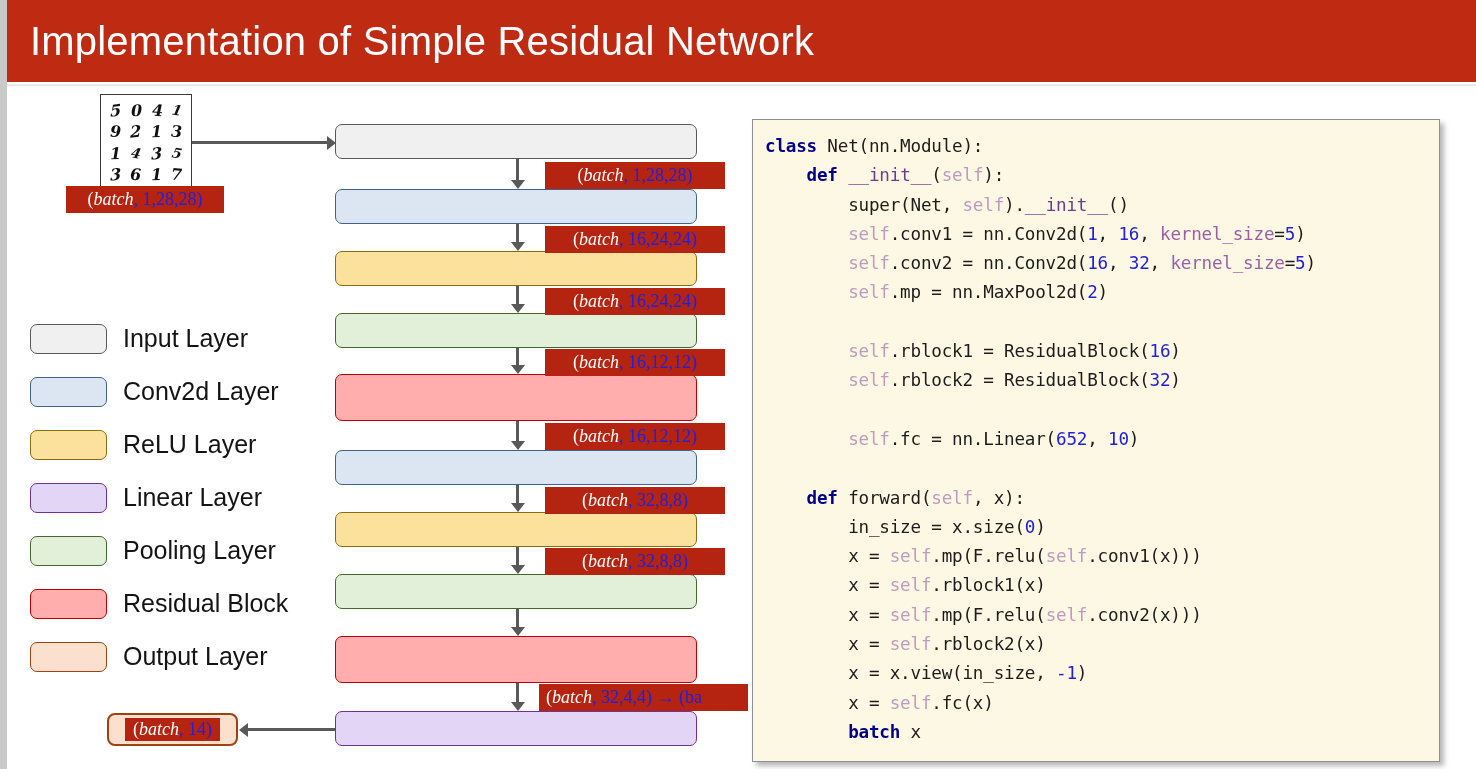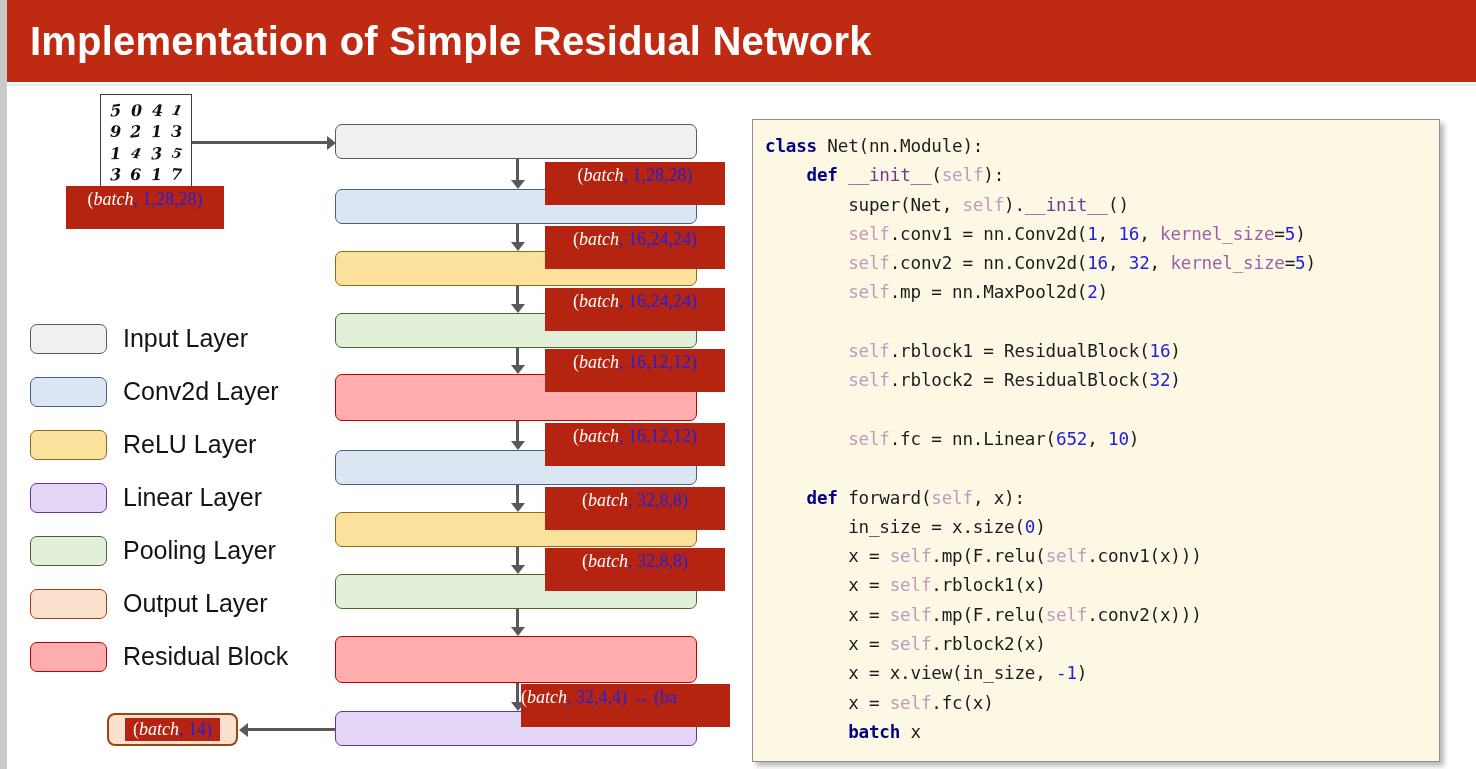--- a/index.html
+++ b/index.html
@@ -16,21 +16,21 @@
 
   
   .title-bar{
     position:absolute;left:7px;top:0;width:1469px;height:82px;
     background:#bf2a12;
     display:flex;align-items:center;
   }
   .title-bar .title-text{
     color:#ffffff;
     font-size:40px;
-    font-weight:700;
+    font-weight:400;
     letter-spacing:.2px;
     padding-left:23px;
     white-space:nowrap;
     font-family:"Liberation Sans", sans-serif;
   }
   .title-rule{position:absolute;left:7px;top:84px;width:1469px;height:2px;background:#e9e9e9;}
 
   
   .mnist{
     position:absolute;left:100px;top:94px;width:92px;height:98px;
@@ -47,24 +47,24 @@
   .mnist-d.s1{transform:rotate(-7deg) skewX(-6deg);}
   .mnist-d.s2{transform:rotate(5deg) skewX(4deg);}
   .mnist-d.s3{transform:rotate(-2deg);}
   .mnist-d.s4{transform:rotate(9deg) skewX(-3deg);font-size:14px;}
 
   
   .tag{
     position:absolute;
     background:#b52410;
     color:#ffffff;
-    height:43px;line-height:27px;
+    height:27px;line-height:27px;
     font-size:18px;
     white-space:nowrap;
-    padding:0 0;
+    padding:0 7px;
     box-sizing:border-box;
     font-family:"Liberation Serif", serif;
     overflow:hidden;
   }
   .tag i{font-style:italic;font-family:"Liberation Serif", serif;}
   .tag span.num{font-style:normal;}
 
   .tag.input-tag{left:66px;top:186px;width:158px;text-align:center;}
 
   
@@ -221,21 +221,21 @@
 
   <div class="tag" style="left:545px;top:349px;width:180px;text-align:center;">(<i>batch</i><span class="num">, 16,12,12)</span></div>
 
   <div class="tag" style="left:545px;top:423px;width:180px;text-align:center;">(<i>batch</i><span class="num">, 16,12,12)</span></div>
 
   <div class="tag" style="left:545px;top:487px;width:180px;text-align:center;">(<i>batch</i><span class="num">, 32,8,8)</span></div>
 
   <div class="tag" style="left:545px;top:548px;width:180px;text-align:center;">(<i>batch</i><span class="num">, 32,8,8)</span></div>
 
 
-  <div class="tag" style="left:521px;top:684px;width:209px;text-align:left;">(<i>batch</i><span class="num">, 32,4,4) → (ba</span></div>
+  <div class="tag" style="left:539px;top:684px;width:209px;text-align:left;">(<i>batch</i><span class="num">, 32,4,4) → (ba</span></div>
 
   <div class="harrow left" style="left:248px;top:728px;width:87px;"></div>
   <div class="out-pill">
     <span class="tag-inner">(<i>batch</i><span class="num">, 14)</span></span>
   </div>
 
   <div class="legend">
     <div class="legend-row">
       <div class="legend-swatch input"></div>
       <div class="legend-label">Input Layer</div>
@@ -250,26 +250,26 @@
     </div>
     <div class="legend-row">
       <div class="legend-swatch linear"></div>
       <div class="legend-label">Linear Layer</div>
     </div>
     <div class="legend-row">
       <div class="legend-swatch pool"></div>
       <div class="legend-label">Pooling Layer</div>
     </div>
     <div class="legend-row">
+      <div class="legend-swatch res"></div>
+      <div class="legend-label">Residual Block</div>
+    </div>
+    <div class="legend-row">
       <div class="legend-swatch output"></div>
       <div class="legend-label">Output Layer</div>
-    </div>
-    <div class="legend-row">
-      <div class="legend-swatch res"></div>
-      <div class="legend-label">Residual Block</div>
     </div>
   </div>
 
   <div class="code-panel">
     <pre class="code" id="code-out"><span class="k">class</span> Net(nn.Module):
     <span class="k">def</span> <span class="fn">__init__</span>(<span class="slf">self</span>):
         super(Net, <span class="slf">self</span>).<span class="fn">__init__</span>()
         <span class="slf">self</span>.conv1 = nn.Conv2d(<span class="num">1</span>, <span class="num">16</span>, <span class="kw">kernel_size</span>=<span class="num">5</span>)
         <span class="slf">self</span>.conv2 = nn.Conv2d(<span class="num">16</span>, <span class="num">32</span>, <span class="kw">kernel_size</span>=<span class="num">5</span>)
         <span class="slf">self</span>.mp = nn.MaxPool2d(<span class="num">2</span>)

